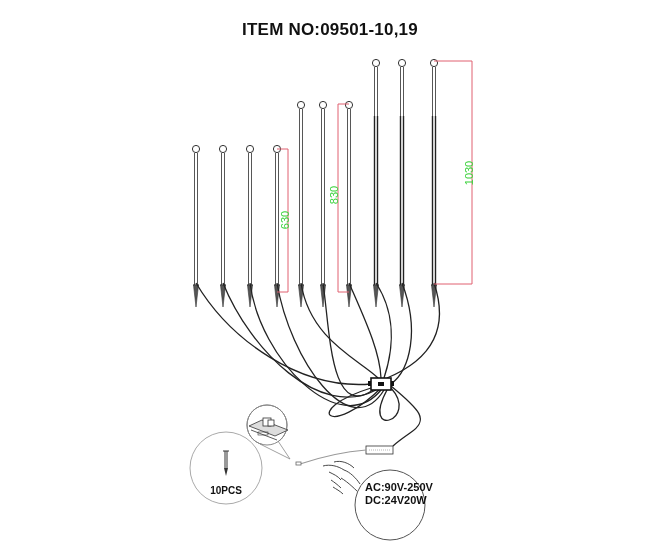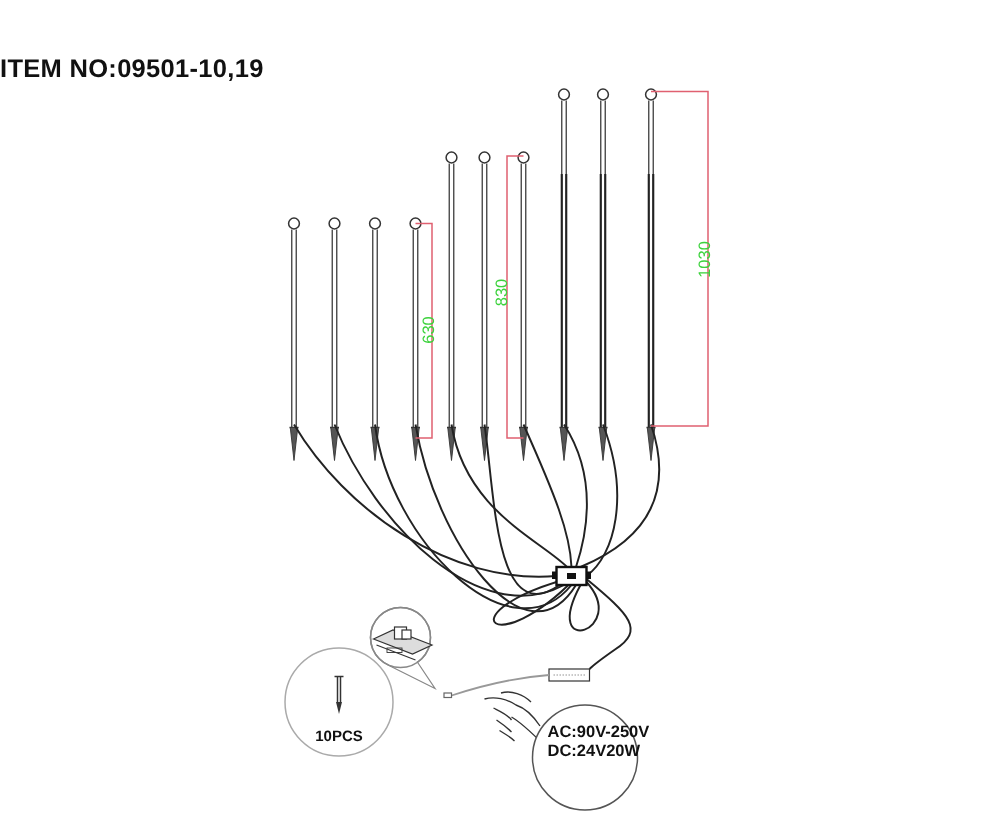--- a/index.html
+++ b/index.html
@@ -1,17 +1,17 @@
 <!DOCTYPE html>
 <html><head>
 <meta charset="utf-8">
 <style>
   html, body { margin: 0; padding: 0; background: #ffffff; }
   body { width: 660px; height: 550px; position: relative; overflow: hidden; font-family: "Liberation Sans", sans-serif; }
-  #title { position: absolute; left: 0; top: 36px; width: 660px; text-align: left; font-weight: bold; font-size: 17px; color: #111; letter-spacing: 0.2px; }
+  #title { position: absolute; left: 0; top: 20px; width: 660px; text-align: center; font-weight: bold; font-size: 17px; color: #111; letter-spacing: 0.2px; }
   svg#diagram { position: absolute; left: 0; top: 0; }
   .dim-text { font-family: "Liberation Sans", sans-serif; font-size: 11px; fill: #3cd23c; }
   .label-text { font-family: "Liberation Sans", sans-serif; font-weight: bold; fill: #111; }
 </style>
 </head>
 <body>
 
 <div id="title">ITEM NO:09501-10,19</div>
 
 <svg id="diagram" width="660" height="550" viewBox="0 0 660 550">

